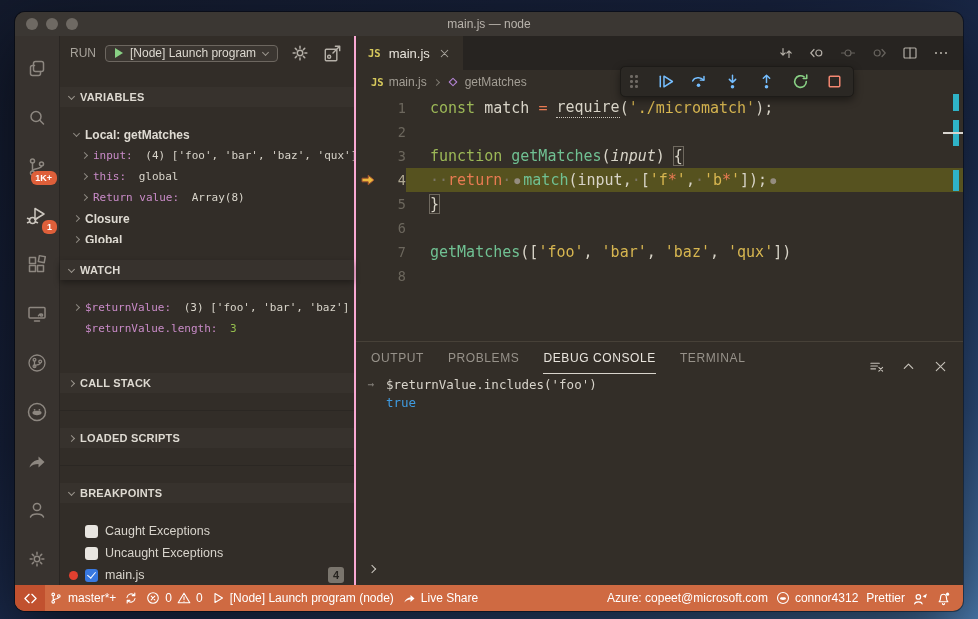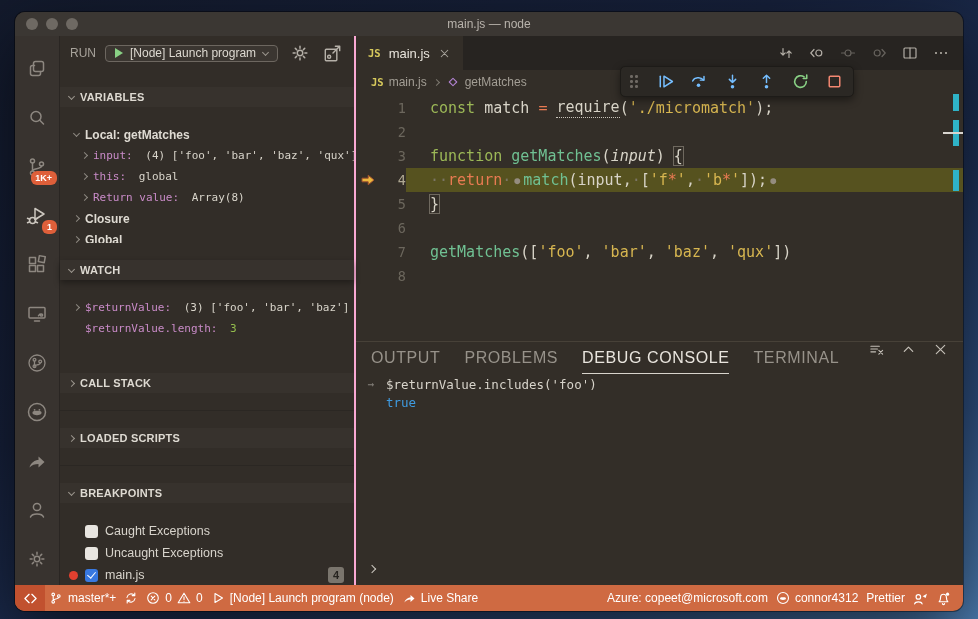--- a/index.html
+++ b/index.html
@@ -98,22 +98,22 @@
   .ruler-line { position:absolute; right:0; width:20px; height:2px; background:#d8d5cf; }
   
   .debug-toolbar { position:absolute; left:264px; top:30px; height:31px; z-index:10;
     background:#2b2824; border:1px solid #1d1b18; border-radius:5px; box-shadow:0 3px 8px rgba(0,0,0,.45);
     display:flex; align-items:center; padding:0 9px; gap:15px; }
   .grip { display:grid; grid-template-columns:3px 3px; grid-auto-rows:3px; gap:2px; margin-right:2px; }
   .grip i { width:2.5px; height:2.5px; border-radius:50%; background:#6e6963; }
   .dbg-btn { display:flex; align-items:center; justify-content:center; }
   
   .panel { flex:0 0 244px; border-top:1px solid #474138; display:flex; flex-direction:column; position:relative; }
-  .panel-tabs { height:32px; flex:0 0 auto; display:flex; align-items:flex-start; padding:0 15px; gap:24px;
-    font-size:16px; letter-spacing:.6px; color:#97928a; }
+  .panel-tabs { height:32px; flex:0 0 auto; display:flex; align-items:flex-end; padding:0 15px; gap:24px;
+    font-size:12px; letter-spacing:.6px; color:#97928a; }
   .panel-tab { height:100%; display:flex; align-items:center; border-bottom:1px solid transparent; }
   .panel-tab.active { color:#e9e5de; border-bottom-color:#d8d4cc; }
   .panel-actions { margin-left:auto; display:flex; align-items:center; gap:17px; color:#c5c0b8; }
   .console { flex:1; font-family:"DejaVu Sans Mono",monospace; font-size:12.5px; }
   .console-row { display:flex; align-items:center; height:16px; margin-top:2px; }
   .console-gutter { width:30px; flex:0 0 auto; text-align:center; color:#85807a; font-size:11px; }
   .console-text { color:#d8d4cb; white-space:pre; }
   .console-text.blue { color:var(--c-console_blue,#3f9be0); }
   .console-prompt { position:absolute; left:13px; bottom:9px; }
   .console-prompt .chev { width:6px; height:6px; border-color:#ccc8c0; border-width:1.6px; }

